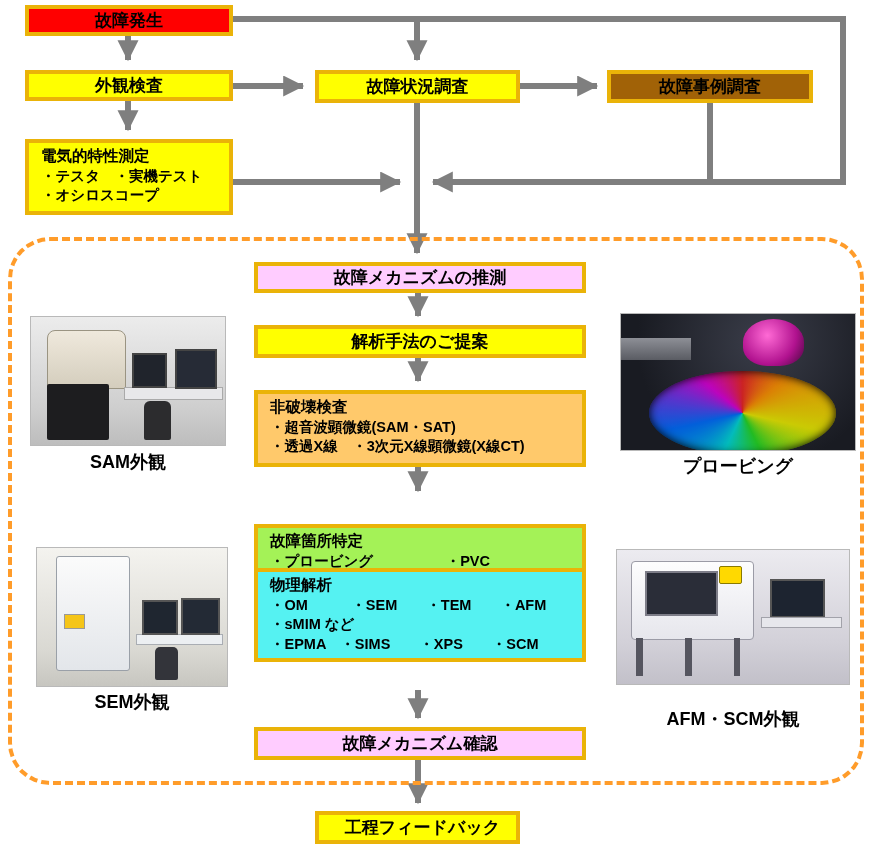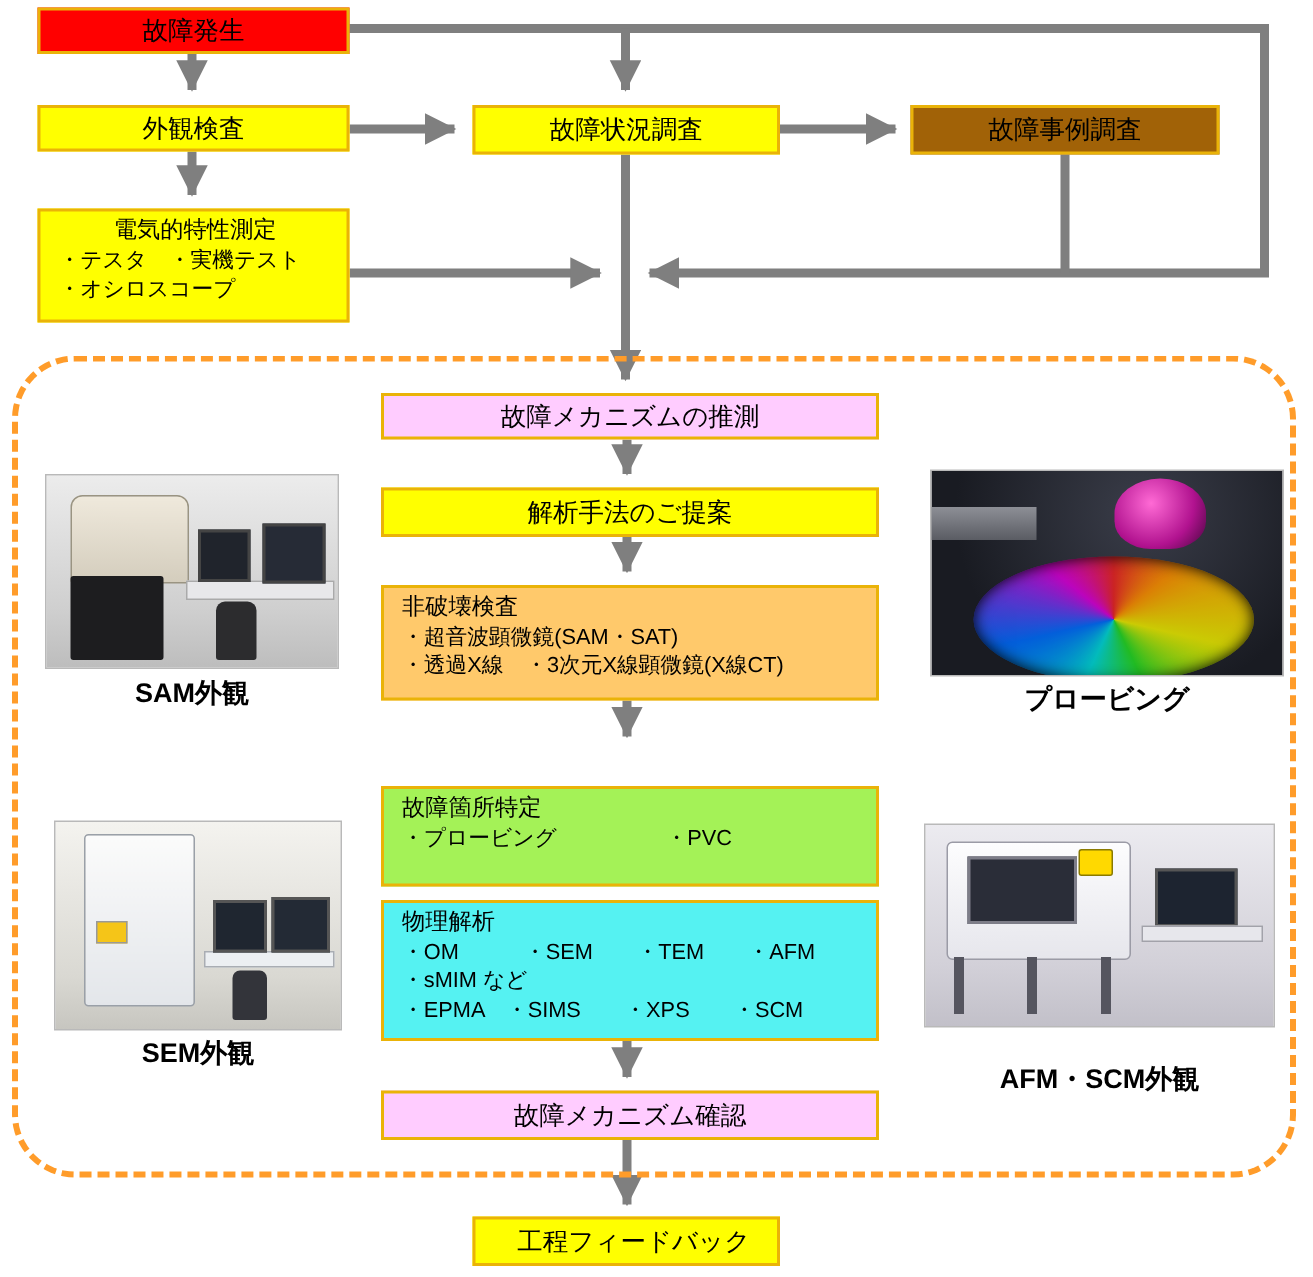--- a/index.html
+++ b/index.html
@@ -2,28 +2,28 @@
 <html><head>
 <meta charset="utf-8">
 <style>
   html,body{margin:0;padding:0;background:#fff;}
   #stage{
     position:relative;width:875px;height:851px;background:#fff;overflow:hidden;
     font-family:"Liberation Sans","DejaVu Sans",sans-serif;color:#000;
   }
   .arrows{position:absolute;left:0;top:0;pointer-events:none;}
   .box{
-    position:absolute;border:2px solid #eab308;box-sizing:border-box;
-    font-weight:normal;color:#000;
+    position:absolute;border:4px solid #eab308;box-sizing:border-box;
+    font-weight:bold;color:#000;
   }
   .box.single{display:flex;align-items:center;justify-content:center;text-align:center;font-size:17px;}
   .box.multi{padding:3px 10px 4px 12px;font-size:14.5px;line-height:1.35;}
   .box.multi .bx-title{font-size:15.5px;}
   .box.multi .bx-line{white-space:pre;}
-  .bx-title.centered{text-align:center;}
+  .bx-title.centered{}
   .frame{
     position:absolute;border:4px dashed #ff9c2a;border-radius:42px;box-sizing:border-box;
   }
   .caption{position:absolute;font-weight:bold;font-size:18px;text-align:center;}
   .photo{position:absolute;overflow:hidden;border:1px solid #b9b9b9;box-sizing:border-box;}
   .ph-el{position:absolute;}
   
   .ph-sam{background:linear-gradient(#ececec,#cfcfcf 70%,#bdbdbd);}
   .sam-body{left:8%;top:10%;width:40%;height:45%;background:linear-gradient(#efe9dc,#d4cdbd);border-radius:8px 8px 2px 2px;border:1px solid #9a9482;}
   .sam-cab{left:8%;top:52%;width:32%;height:44%;background:#1d1d1f;border-radius:2px;}
@@ -123,21 +123,21 @@
     <div class="bx-title">非破壊検査</div>
     <div class="bx-line">・超音波顕微鏡(SAM・SAT)</div>
     <div class="bx-line">・透過X線　・3次元X線顕微鏡(X線CT)</div>
   </div>
 
   <div class="box multi" style="left:254px;top:524px;width:332px;height:67px;background:#a4f257;">
     <div class="bx-title">故障箇所特定</div>
     <div class="bx-line">・プロービング　　　　　・PVC</div>
   </div>
 
-  <div class="box multi" style="left:254px;top:600px;width:332px;height:94px;background:#55f2f2;">
+  <div class="box multi" style="left:254px;top:568px;width:332px;height:94px;background:#55f2f2;">
     <div class="bx-title">物理解析</div>
     <div class="bx-line">・OM　　　・SEM　　・TEM　　・AFM</div>
     <div class="bx-line">・sMIM など</div>
     <div class="bx-line">・EPMA　・SIMS　　・XPS　　・SCM</div>
   </div>
 
   <div class="box single" style="left:254px;top:727px;width:332px;height:33px;background:#ffccff;">
     <span>故障メカニズム確認</span>
   </div>
 

